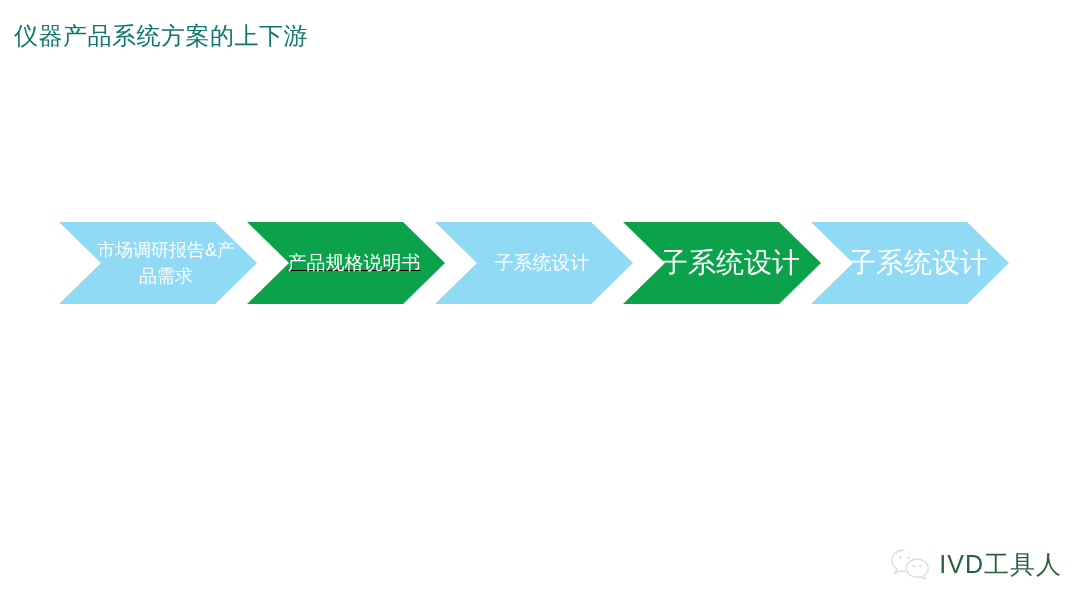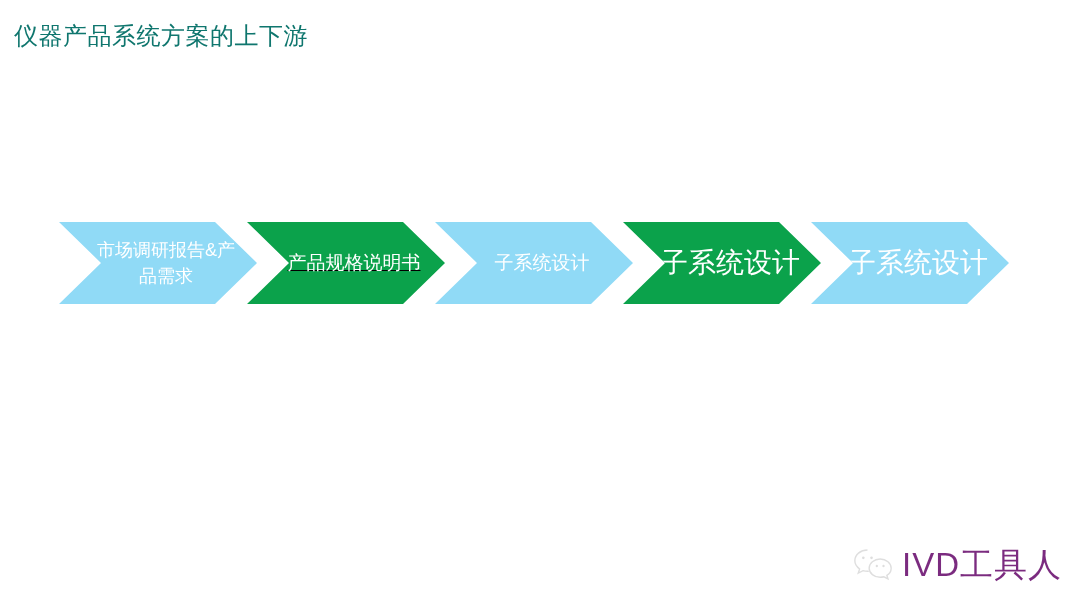--- a/index.html
+++ b/index.html
@@ -90,22 +90,22 @@
     align-items: center;
     gap: 9px;
     opacity: 0.92;
   }
   .wechat-icon {
     width: 40px;
     height: 34px;
     display: block;
   }
   .watermark-text {
-    font-size: 33px;
-    color: #701a75;
+    font-size: 25px;
+    color: #14532d;
     letter-spacing: 1px;
     line-height: 1;
     white-space: nowrap;
   }
 </style>
 </head>
 <body>
 
 <div class="slide">
 

